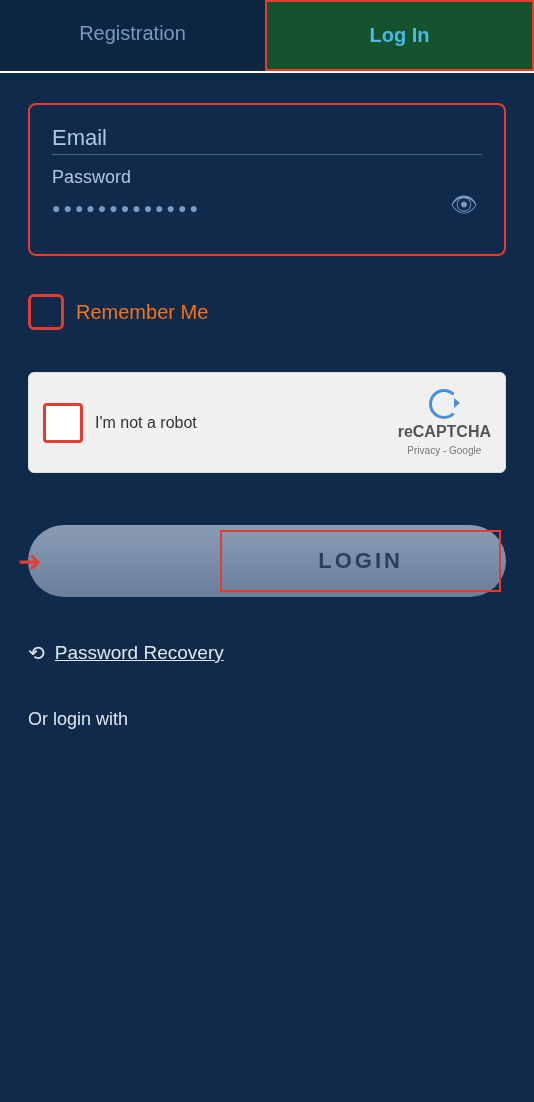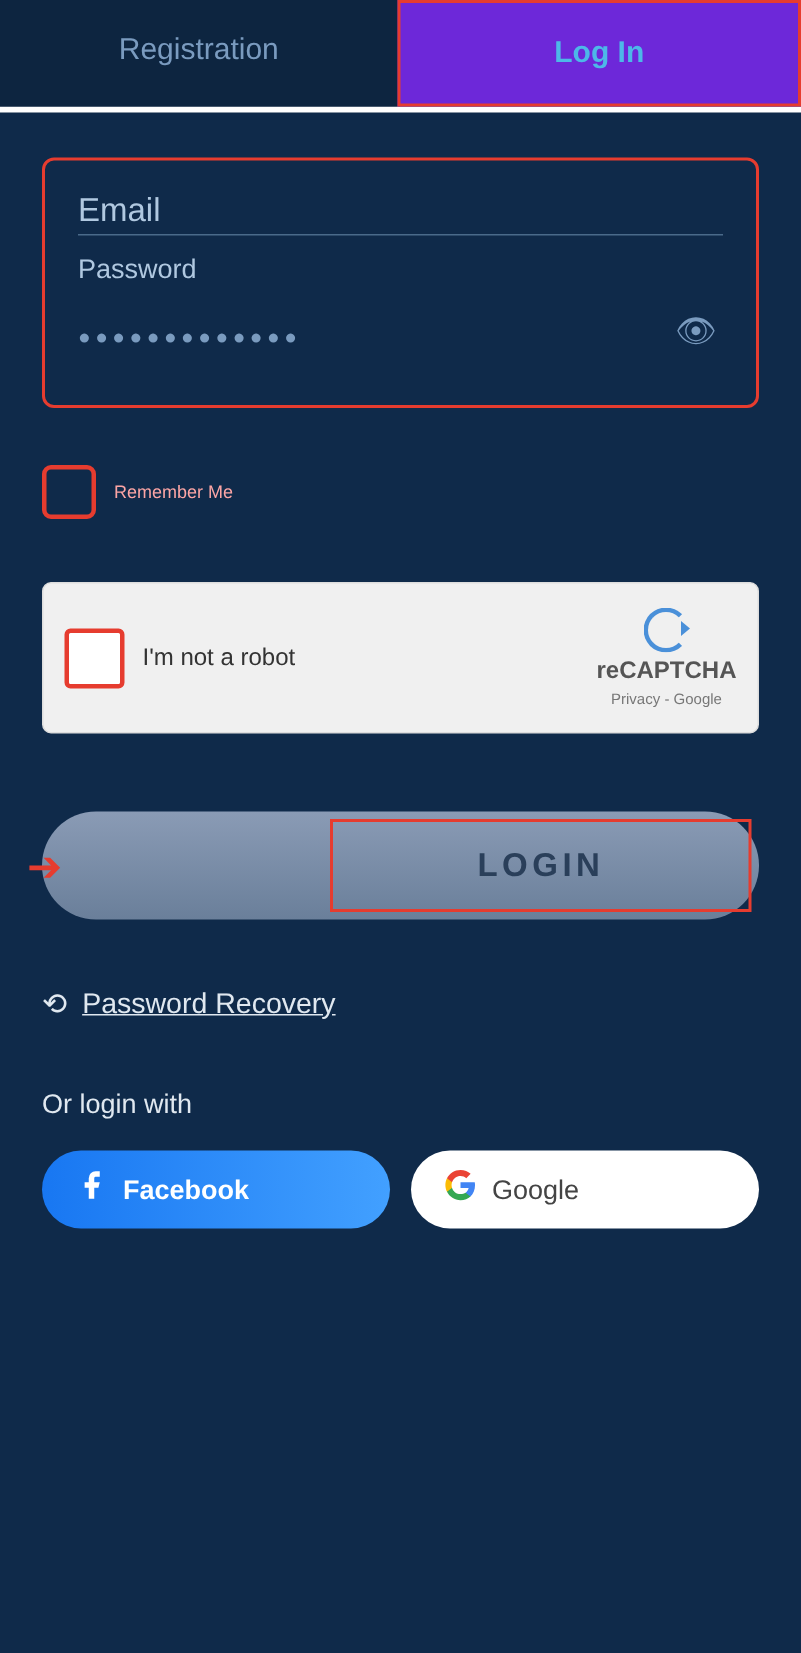--- a/index.html
+++ b/index.html
@@ -10,39 +10,39 @@
       background-color: #0f2a4a;
       font-family: Arial, sans-serif;
       display: flex;
       flex-direction: column;
     }
 
     
     .tab-bar {
       display: flex;
       background-color: #0d2540;
-      border-bottom: 4px solid #ffffff;
+      border-bottom: 2px solid #ffffff;
     }
 
     .tab-item {
       flex: 1;
       padding: 22px 16px;
       text-align: center;
       font-size: 20px;
       cursor: pointer;
     }
 
     .tab-registration {
       color: #7a9bbf;
       background-color: #0d2540;
     }
 
     .tab-login {
       color: #4db8e8;
-      background-color: #6d28d9;
+      background-color: #14532d;
       border: 2px solid #e63c2f;
       font-weight: 600;
     }
 
     
     .main-content {
       padding: 30px 28px;
       display: flex;
       flex-direction: column;
       gap: 16px;
@@ -78,21 +78,21 @@
     }
 
     .password-wrapper {
       position: relative;
     }
 
     .password-field-label {
       color: #b0c8e0;
       font-size: 18px;
       display: block;
-      margin-bottom: 20px;
+      margin-bottom: 6px;
     }
 
     .password-dots {
       color: #7a9bbf;
       font-size: 14px;
       letter-spacing: 3px;
       padding: 6px 0;
       display: block;
     }
 
@@ -127,22 +127,22 @@
     }
 
     .remember-checkbox-inner {
       width: 22px;
       height: 22px;
       border-radius: 3px;
       background: transparent;
     }
 
     .remember-label {
-      color: #fca5a5;
-      font-size: 12px;
+      color: #f97316;
+      font-size: 20px;
     }
 
     
     .recaptcha-box {
       background-color: #f0f0f0;
       border-radius: 6px;
       padding: 16px 14px;
       display: flex;
       align-items: center;
       justify-content: space-between;
@@ -394,39 +394,15 @@
   </div>
 
   <div class="password-recovery-row">
     <span class="recovery-icon">⟲</span>
     <span class="recovery-link">Password Recovery</span>
   </div>
 
   <div>
     <div class="or-login-label">Or login with</div>
 
-    <div class="social-buttons">
-
-      <button class="facebook-btn">
-        <span class="facebook-icon">
-          <svg width="22" height="22" viewBox="0 0 24 24" fill="white">
-            <path d="M18 2h-3a5 5 0 00-5 5v3H7v4h3v8h4v-8h3l1-4h-4V7a1 1 0 011-1h3z"></path>
-          </svg>
-        </span>
-        <span class="facebook-label">Facebook</span>
-      </button>
-
-      <button class="google-btn">
-        <span class="google-icon">
-          <svg width="22" height="22" viewBox="0 0 24 24">
-            <path d="M22.56 12.25c0-.78-.07-1.53-.2-2.25H12v4.26h5.92c-.26 1.37-1.04 2.53-2.21 3.31v2.77h3.57c2.08-1.92 3.28-4.74 3.28-8.09z" fill="#4285F4"></path>
-            <path d="M12 23c2.97 0 5.46-.98 7.28-2.66l-3.57-2.77c-.98.66-2.23 1.06-3.71 1.06-2.86 0-5.29-1.93-6.16-4.53H2.18v2.84C3.99 20.53 7.7 23 12 23z" fill="#34A853"></path>
-            <path d="M5.84 14.09c-.22-.66-.35-1.36-.35-2.09s.13-1.43.35-2.09V7.07H2.18C1.43 8.55 1 10.22 1 12s.43 3.45 1.18 4.93l2.85-2.22.81-.62z" fill="#FBBC05"></path>
-            <path d="M12 5.38c1.62 0 3.06.56 4.21 1.64l3.15-3.15C17.45 2.09 14.97 1 12 1 7.7 1 3.99 3.47 2.18 7.07l3.66 2.84c.87-2.6 3.3-4.53 6.16-4.53z" fill="#EA4335"></path>
-          </svg>
-        </span>
-        <span class="google-label">Google</span>
-      </button>
-
-    </div>
   </div>
 
 </div>
 
 </body></html>

